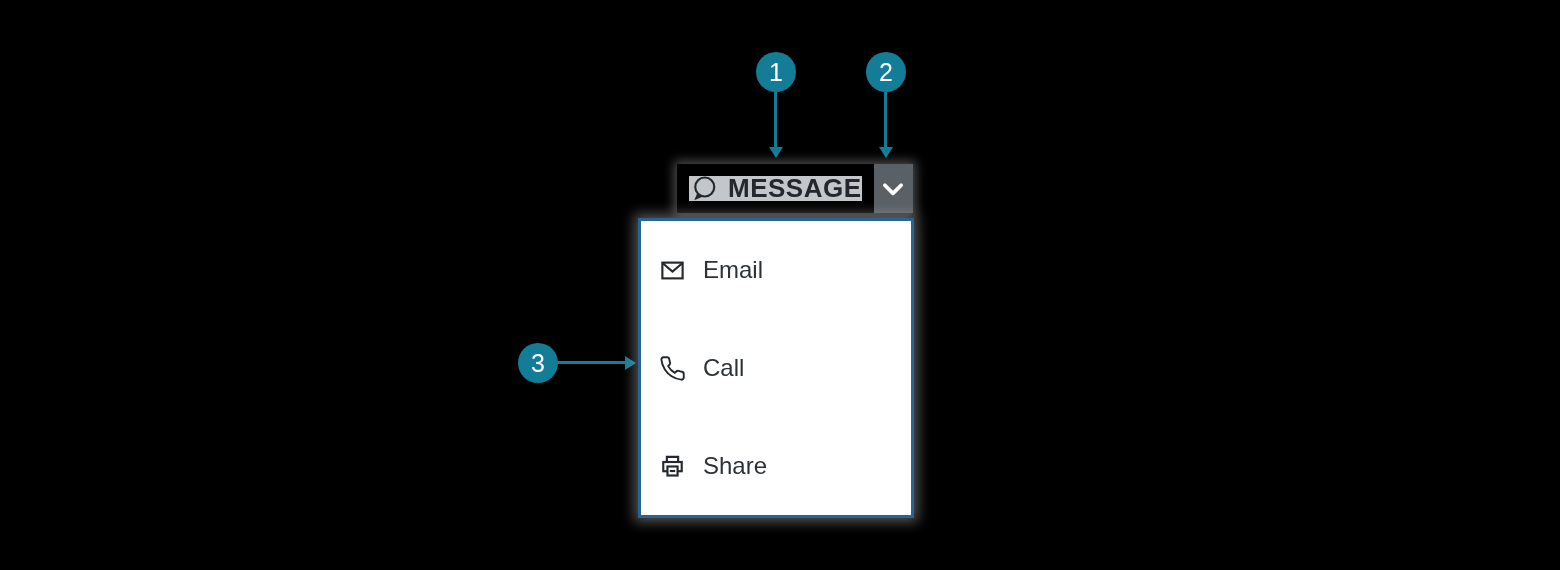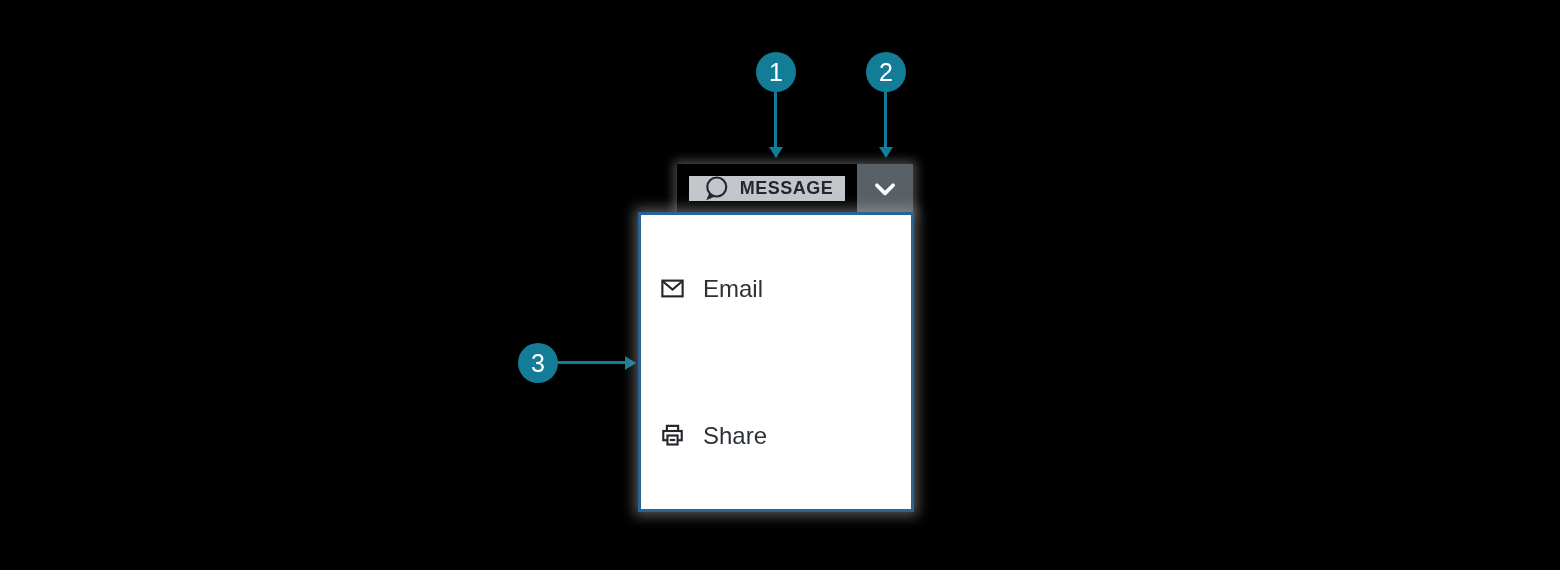--- a/index.html
+++ b/index.html
@@ -9,30 +9,30 @@
   }
   
   .split-button{
     position:absolute;left:677px;top:164px;width:236px;height:49px;
     display:flex;box-shadow:0 0 10px 3px rgba(190,190,190,0.40);
   }
   .btn-main{
     flex:1;background:#c3c7cb;border:none;margin:12px;padding:0;
     display:flex;align-items:center;justify-content:center;gap:9px;
     font-family:"Liberation Sans", sans-serif;
-    font-size:18px;font-weight:700;letter-spacing:0.5px;color:#24282c;
+    font-size:26px;font-weight:700;letter-spacing:0.5px;color:#24282c;
     cursor:pointer;
   }
   .btn-toggle{
     width:56px;background:#596066;border:none;margin:0;padding:0;
     display:flex;align-items:center;justify-content:center;cursor:pointer;
   }
   
   .menu{
-    position:absolute;left:638px;top:212px;width:276px;height:300px;
+    position:absolute;left:638px;top:218px;width:276px;height:300px;
     box-sizing:border-box;background:#ffffff;border:3px solid #2a6496;
     box-shadow:0 0 12px 4px rgba(185,185,185,0.45);
     display:flex;flex-direction:column;justify-content:space-around;
     padding:0 0;
   }
   .menu-item{
     display:flex;align-items:center;gap:17px;padding-left:18px;
     font-size:24px;color:#2d3237;cursor:pointer;line-height:1;
   }
   .menu-item .mi-icon{width:27px;height:27px;display:flex;align-items:center;justify-content:center;}
@@ -103,20 +103,28 @@
     <div class="menu-item" role="menuitem">
       <span class="mi-icon">
         <svg width="27" height="27" viewBox="0 0 24 24" fill="none">
           <rect x="3" y="5" width="18" height="14" stroke="#24282c" stroke-width="1.9"></rect>
           <path d="M3.6 5.8 L12 13 L20.4 5.8" stroke="#24282c" stroke-width="1.9" fill="none"></path>
         </svg>
       </span>
       <span>Email</span>
     </div>
 
+    <div class="menu-item" role="menuitem">
+      <span class="mi-icon">
+        <svg width="27" height="27" viewBox="0 0 24 24" fill="none">
+          <path d="M22 16.92v3a2 2 0 0 1-2.18 2 19.79 19.79 0 0 1-8.63-3.07 19.5 19.5 0 0 1-6-6 19.79 19.79 0 0 1-3.07-8.67A2 2 0 0 1 4.11 2h3a2 2 0 0 1 2 1.72 12.84 12.84 0 0 0 .7 2.81 2 2 0 0 1-.45 2.11L8.09 9.91a16 16 0 0 0 6 6l1.27-1.27a2 2 0 0 1 2.11-.45 12.84 12.84 0 0 0 2.81.7A2 2 0 0 1 22 16.92z" stroke="#24282c" stroke-width="1.7" stroke-linejoin="round"></path>
+        </svg>
+      </span>
+      <span>Call</span>
+    </div>
 
     <div class="menu-item" role="menuitem">
       <span class="mi-icon">
         <svg width="27" height="27" viewBox="0 0 24 24" fill="none">
           <path d="M7 8 V3.5 H17 V8" stroke="#24282c" stroke-width="1.9"></path>
           <rect x="3.8" y="8" width="16.4" height="8.2" stroke="#24282c" stroke-width="1.9"></rect>
           <rect x="7.5" y="12" width="9" height="8" fill="#ffffff" stroke="#24282c" stroke-width="1.9"></rect>
           <path d="M9.6 16 H14.4" stroke="#24282c" stroke-width="1.9"></path>
         </svg>
       </span>

